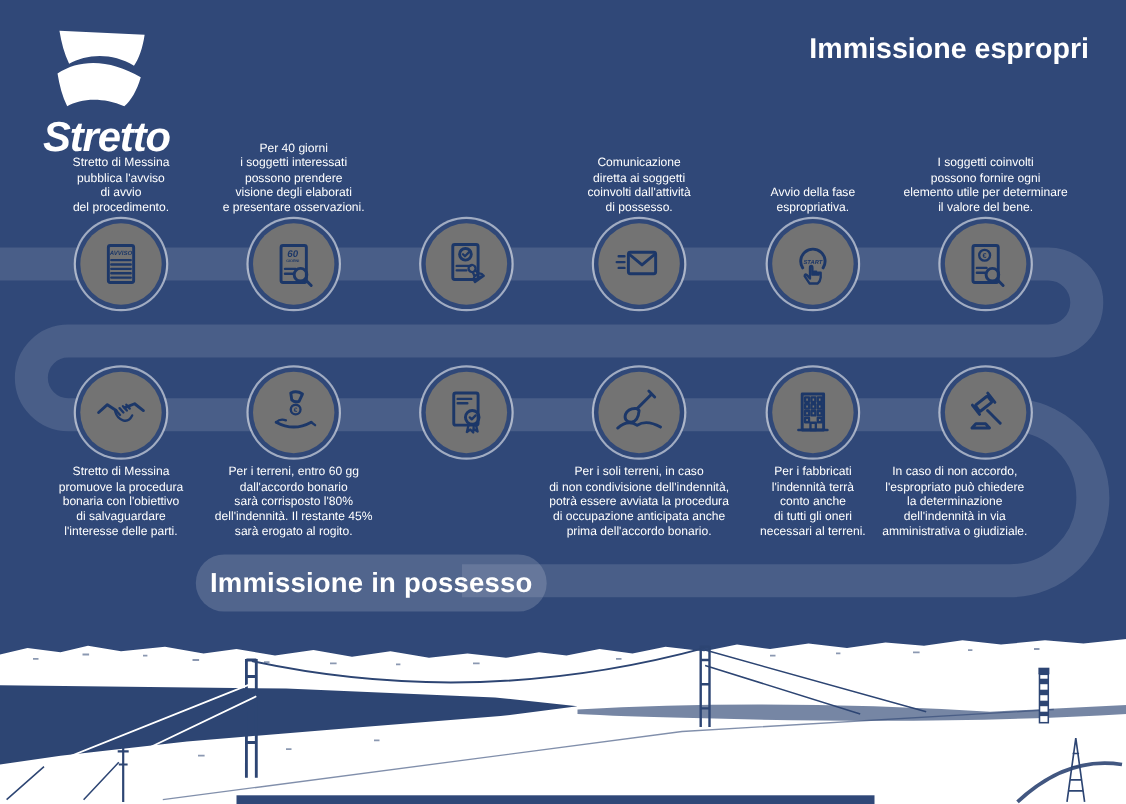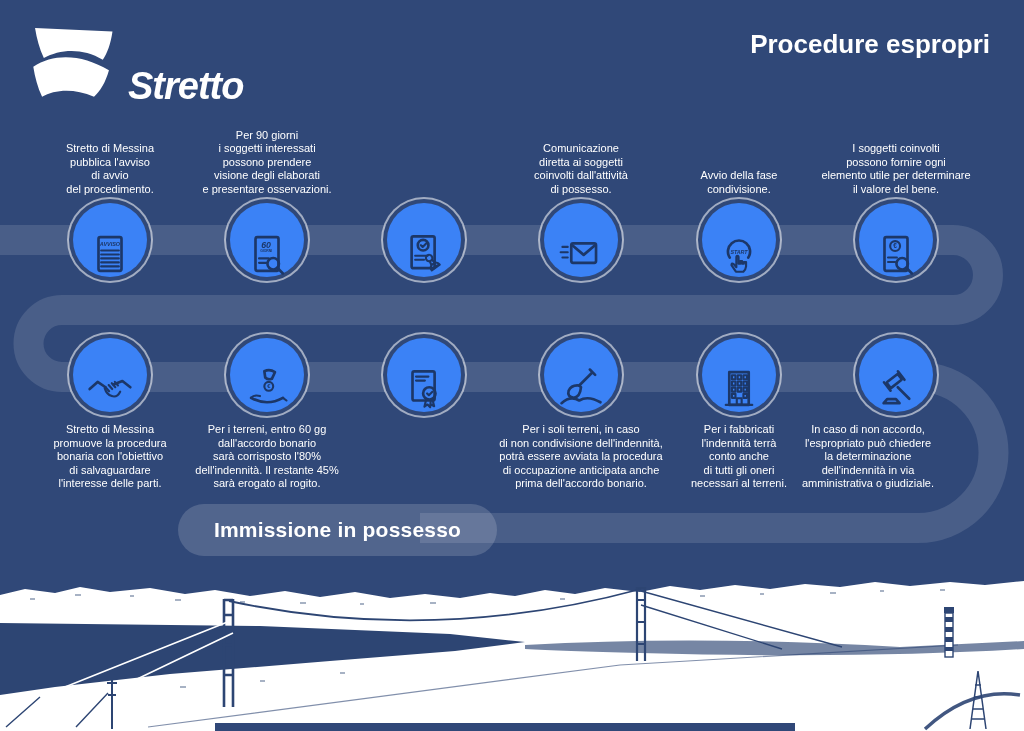--- a/index.html
+++ b/index.html
@@ -4,45 +4,45 @@
 <style>
   html,body{margin:0;padding:0;background:#1c2b4a;}
   .stage{
     position:relative;width:1024px;height:731px;overflow:hidden;
     background:#304878;
     font-family:"Liberation Sans",sans-serif;color:#ffffff;
   }
   
   .band-svg{position:absolute;left:0;top:0;z-index:1;}
   
-  .logo{position:absolute;left:28px;top:26px;display:flex;align-items:flex-end;z-index:3;}
+  .logo{position:absolute;left:39px;top:26px;display:flex;align-items:center;z-index:3;flex-direction:column;}
   .logo-glyph{width:88px;height:78px;margin-right:12px;}
   .logo-text{font-style:italic;font-weight:bold;font-size:38px;line-height:35px;letter-spacing:-1px;padding-top:4px;}
   .title{position:absolute;right:34px;top:28px;text-align:right;font-weight:bold;font-size:26px;line-height:33px;z-index:3;}
   
   .step-text{
     position:absolute;width:200px;display:flex;flex-direction:column;align-items:center;
     font-size:11px;line-height:13.5px;text-align:center;white-space:pre-line;z-index:3;
   }
   .step-text.top{top:122px;height:74px;justify-content:flex-end;}
   .step-text.bottom{top:423px;height:90px;justify-content:flex-start;}
   .icon-circle{
-    position:absolute;width:74px;height:74px;border-radius:50%;background:#3b82f6;
+    position:absolute;width:74px;height:74px;border-radius:50%;background:#737373;
     box-shadow:0 0 0 4px #304878,0 0 0 6px rgba(255,255,255,0.55);
-    display:flex;align-items:flex-end;justify-content:center;z-index:2;
+    display:flex;align-items:center;justify-content:center;z-index:2;
   }
   .icon-circle svg{width:46px;height:46px;}
   .ic{stroke:#1c3768;fill:none;stroke-width:3;stroke-linecap:round;stroke-linejoin:round;}
   .ic-thin{stroke:#1c3768;fill:none;stroke-width:2.4;stroke-linecap:round;stroke-linejoin:round;}
   .ic-txt{fill:#1c3768;stroke:none;font-family:"Liberation Sans",sans-serif;font-weight:bold;text-anchor:middle;}
   
   .banner{
     position:absolute;left:178px;top:504px;width:319px;height:52px;border-radius:26px;
     background:rgba(255,255,255,0.16);display:flex;align-items:center;justify-content:center;
-    font-weight:bold;font-size:21px;letter-spacing:0.2px;z-index:2;
+    font-weight:bold;font-size:25px;letter-spacing:0.2px;z-index:2;
   }
   
   .landscape{position:absolute;left:0;bottom:0;z-index:1;}
 </style>
 </head>
 <body>
 
 <div class="stage">
 
   <svg class="band-svg" width="1024" height="731" viewBox="0 0 1024 731">
@@ -53,38 +53,38 @@
     <svg class="logo-glyph" viewBox="0 0 100 88">
       <path d="M8 2 L96 6 C94 20 90 31 85 38 C62 24 36 26 18 36 C13 26 10 14 8 2 Z" fill="#ffffff"></path>
       <path d="M6 46 C30 30 62 32 92 50 C88 64 82 74 75 80 C52 70 30 72 16 80 C11 70 8 58 6 46 Z" fill="#ffffff"></path>
     </svg>
     <div class="logo-text">
       <div>Stretto</div>
     </div>
   </div>
 
   <div class="title">
-    <div>Procedure espropri</div>
+    <div>Immissione espropri</div>
   </div>
 
   <div class="step-text top" style="left:10px">Stretto di Messina
 pubblica l'avviso
 di avvio
 del procedimento.</div>
-  <div class="step-text top" style="left:167px">Per 90 giorni
+  <div class="step-text top" style="left:167px">Per 40 giorni
 i soggetti interessati
 possono prendere
 visione degli elaborati
 e presentare osservazioni.</div>
   <div class="step-text top" style="left:481px">Comunicazione
 diretta ai soggetti
 coinvolti dall'attività
 di possesso.</div>
   <div class="step-text top" style="left:639px">Avvio della fase
-condivisione.</div>
+espropriativa.</div>
   <div class="step-text top" style="left:796px">I soggetti coinvolti
 possono fornire ogni
 elemento utile per determinare
 il valore del bene.</div>
 
   <div class="icon-circle" style="left:73px;top:203px">
     <svg viewBox="0 0 52 52">
       <rect class="ic" x="13" y="7" width="26" height="38" rx="2"></rect>
       <text class="ic-txt" x="26" y="17" font-size="6.2" font-style="italic">AVVISO</text>
       <path class="ic-thin" d="M16 22 H36 M16 26.5 H36 M16 31 H36 M16 35.5 H36 M16 40 H36"></path>

